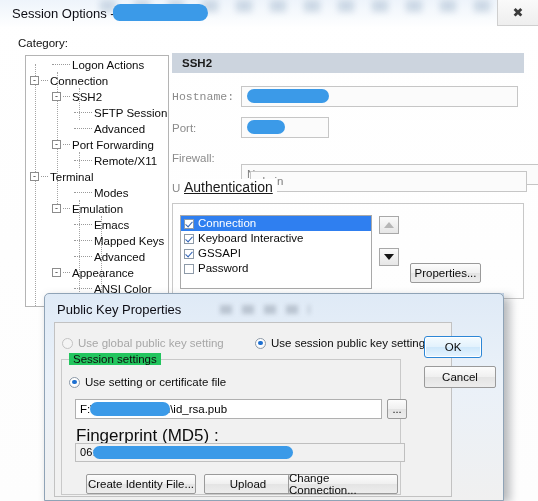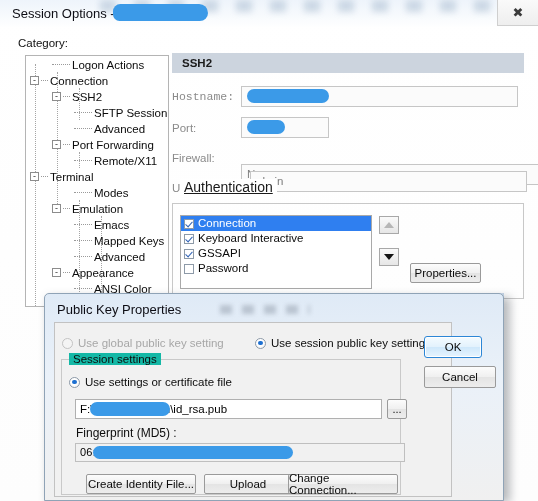--- a/index.html
+++ b/index.html
@@ -122,21 +122,21 @@
     padding:0 4px;font-size:11.5px;color:#0d0d0d;}
 
   #path-field{position:absolute;left:75px;top:399px;width:307px;height:20px;
     background:#ffffff;border:1px solid #b0b0b0;box-sizing:border-box;
     font-size:11.5px;line-height:18px;padding-left:4px;white-space:nowrap;overflow:hidden;}
   #path-redaction{position:absolute;left:90px;top:402px;width:80px;height:14px;
     background:#3b9ae8;border-radius:8px;}
   #browse-button{position:absolute;left:387px;top:399px;width:20px;height:20px;
     font-size:11px;line-height:11px;align-items:flex-end;padding-bottom:3px;}
 
-  #fingerprint-label{position:absolute;left:76px;top:426px;font-size:12px;color:#0d0d0d;}
+  #fingerprint-label{position:absolute;left:76px;top:426px;font-size:17px;color:#0d0d0d;}
   #fingerprint-field{position:absolute;left:75px;top:443px;width:330px;height:19px;
     background:#f1f1f1;border:1px solid #bfbfbf;box-sizing:border-box;
     font-size:11px;line-height:17px;padding-left:4px;white-space:nowrap;overflow:hidden;
     letter-spacing:.2px;}
   #fingerprint-redaction{position:absolute;left:93px;top:446px;width:200px;height:13px;
     background:#3b9ae8;border-radius:7px;}
 
   #create-identity-button{position:absolute;left:86px;top:474px;width:110px;height:20px;}
   #upload-button{position:absolute;left:204px;top:474px;width:88px;height:20px;}
   #change-passphrase-button{position:absolute;left:288px;top:474px;width:110px;height:20px;}
@@ -254,25 +254,25 @@
   <span class="radio dis"></span>
   <span>Use global public key setting</span>
 </div>
 
 <div class="radio-row" style="left:255px;top:337px;">
   <span class="radio on"></span>
   <span>Use session public key setting</span>
 </div>
 
 <div id="session-group" style="position:absolute;left:61px;top:359px;width:340px;height:136px;border:1px solid #c9c9c9;box-sizing:border-box;"></div>
-<div id="session-legend" style="position:absolute;left:69px;top:353px;background:#14b8a6;padding:0 4px;font-size:11.5px;">Session settings</div>
+<div id="session-legend" style="position:absolute;left:69px;top:353px;background:#22c55e;padding:0 4px;font-size:11.5px;">Session settings</div>
 
 <div class="radio-row" style="left:69px;top:376px;">
   <span class="radio on"></span>
-  <span>Use settings or certificate file</span>
+  <span>Use setting or certificate file</span>
 </div>
 
 <div id="path-field">F:\data\aliyun.ssh\id_rsa.pub</div>
 <div id="path-redaction"></div>
 <div class="btn" id="browse-button">...</div>
 
 <div id="fingerprint-label">Fingerprint (MD5) :</div>
 <div id="fingerprint-field">06:                                        3:6e</div>
 <div id="fingerprint-redaction"></div>
 

